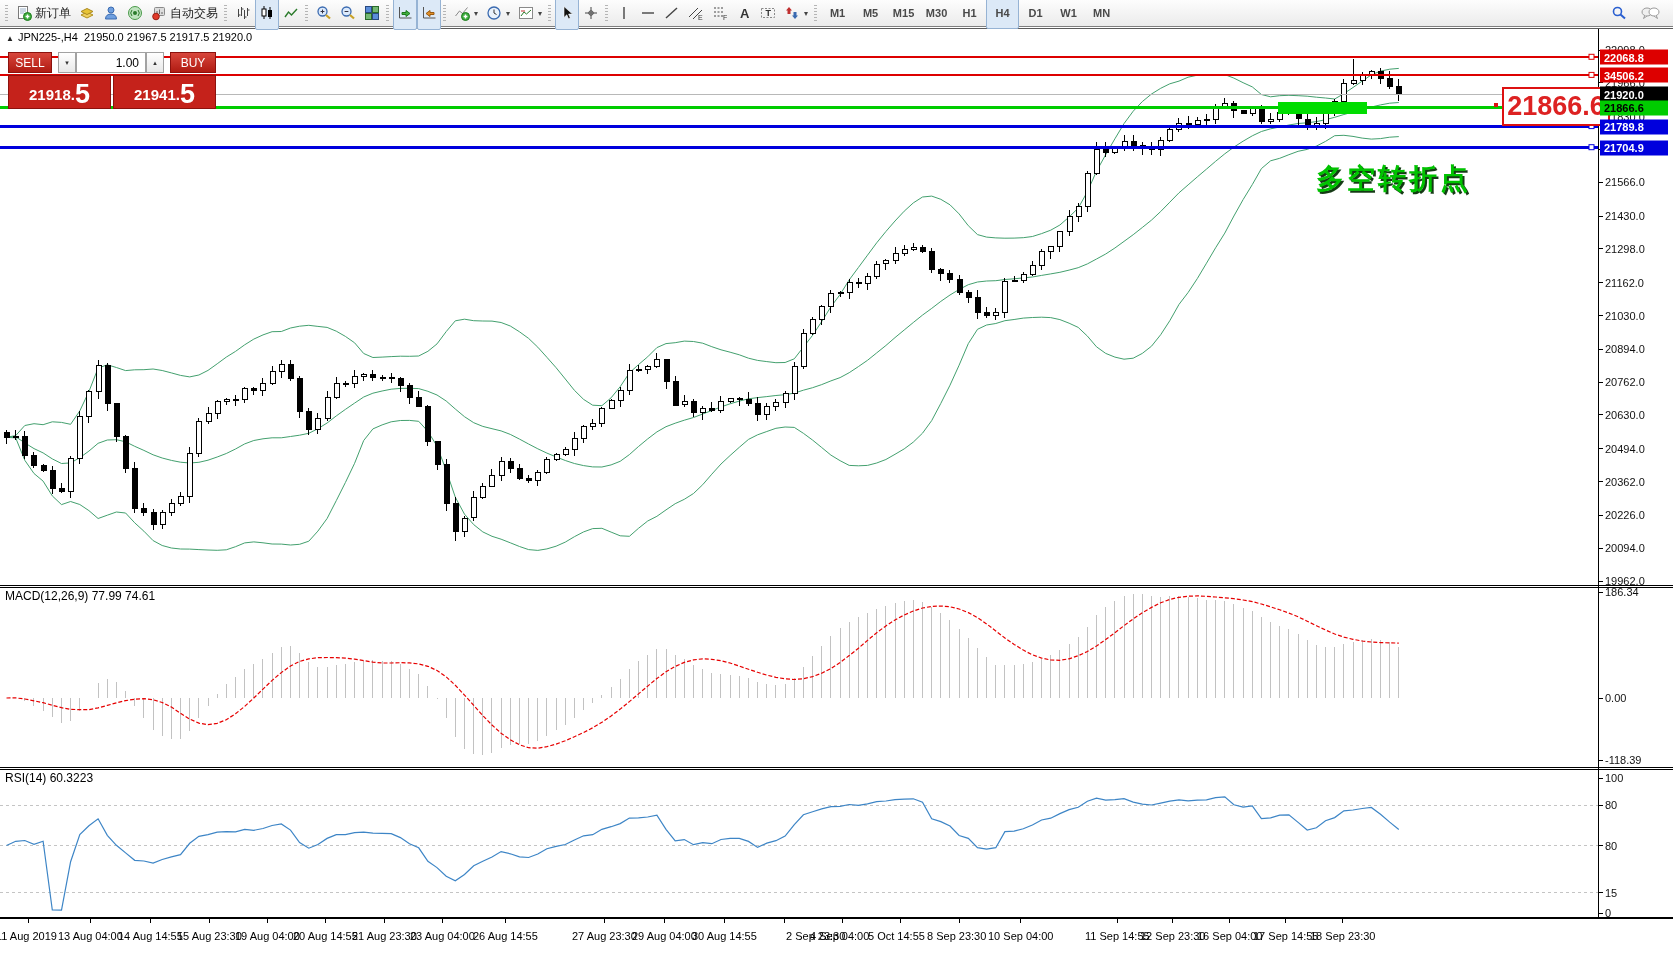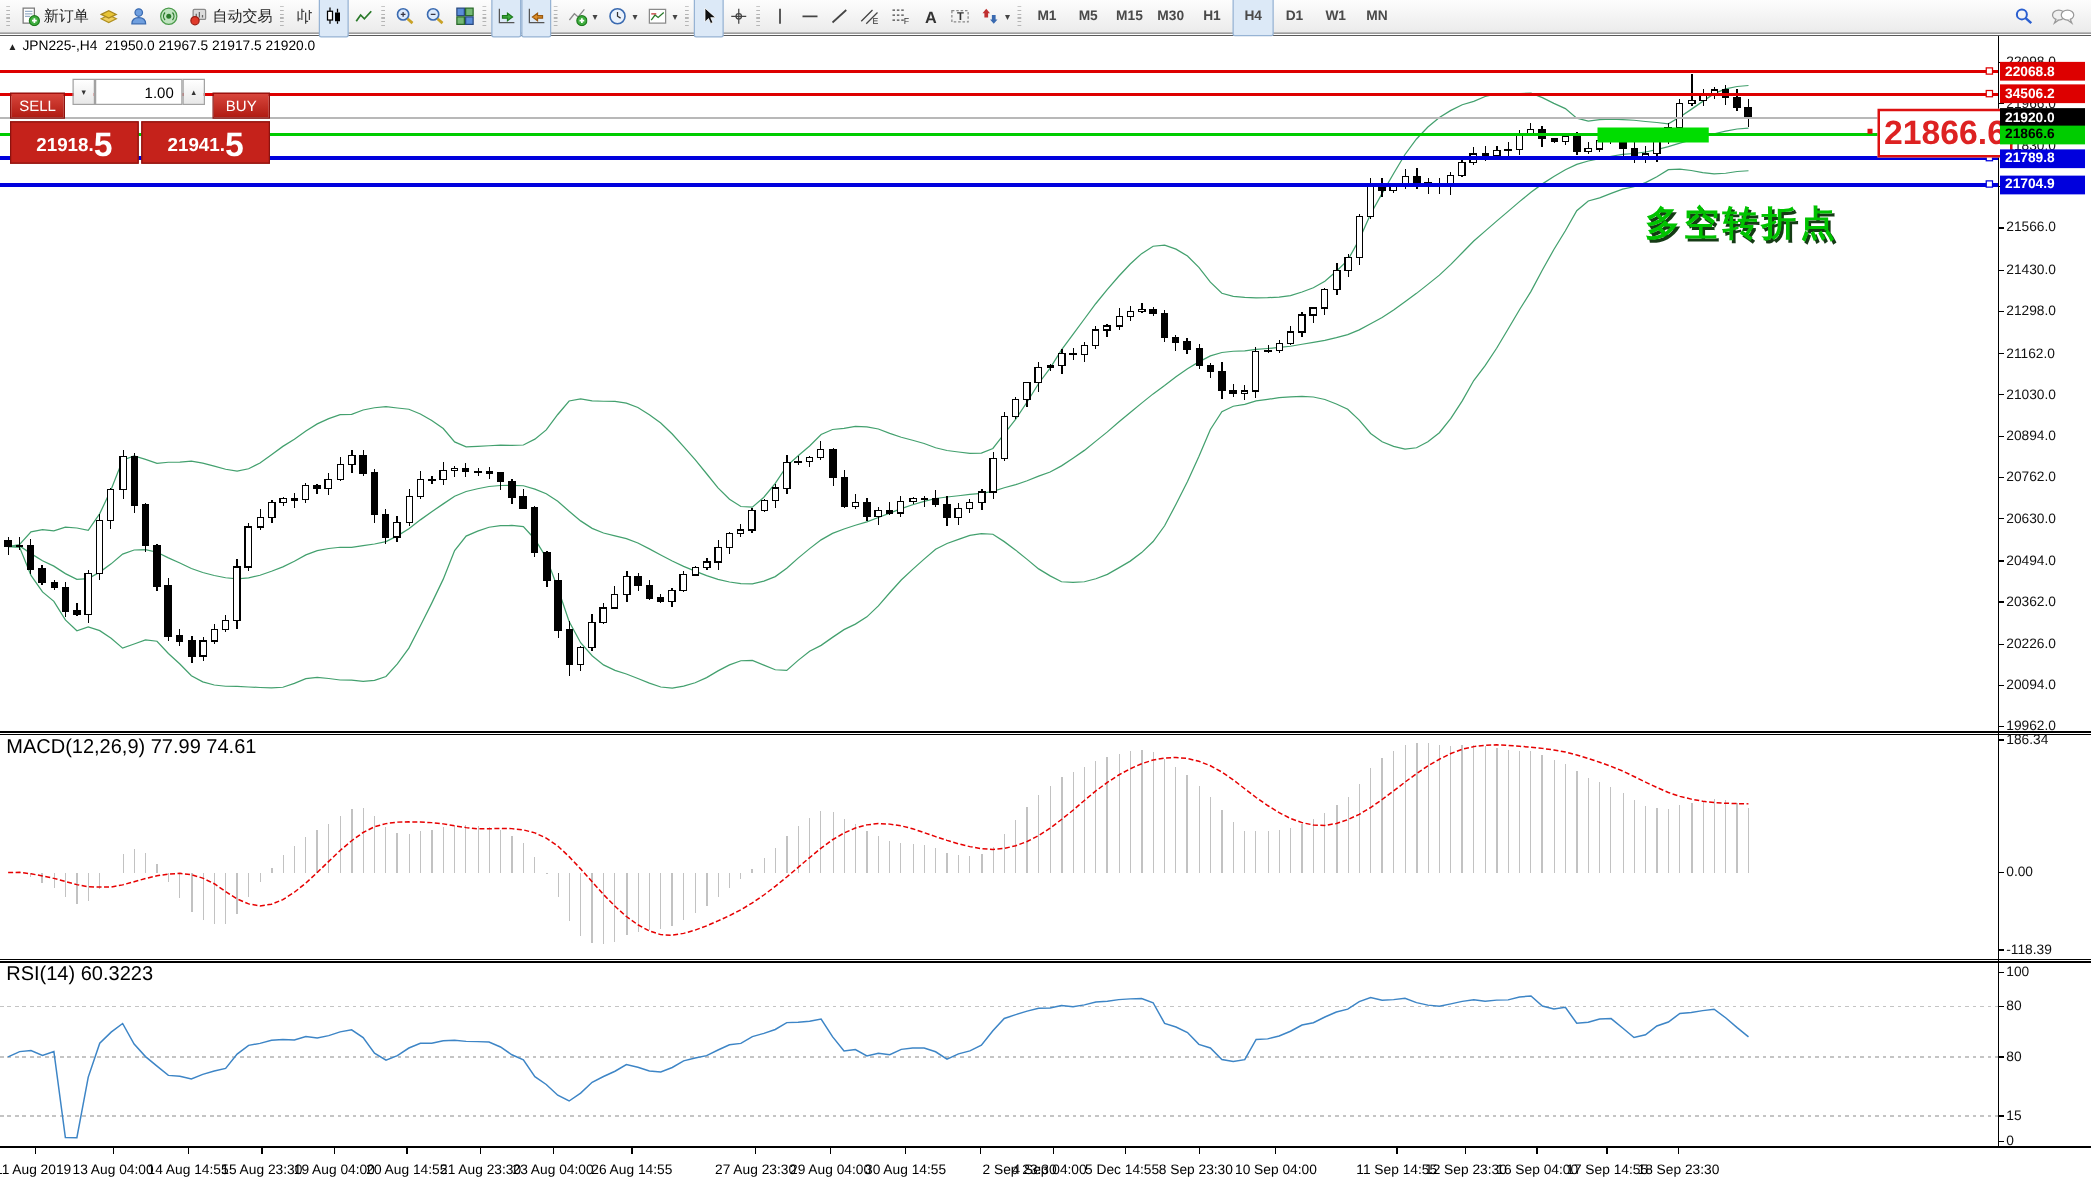--- a/index.html
+++ b/index.html
@@ -19,31 +19,31 @@
   .tf-btn{justify-content:center;min-width:25px;font-weight:bold;font-size:11px;color:#4a4a4a;height:20px;}
   .tb-right{margin-left:auto;display:flex;align-items:center;gap:6px;padding-right:6px;}
   
   #cv{position:absolute;left:0;top:0;z-index:1;}
   .symbol-info{position:absolute;left:6px;top:31px;font-size:11px;color:#000;z-index:3;white-space:nowrap;}
   .symbol-info .tri{font-size:8px;margin-right:4px;color:#222;}
   .axis-label{position:absolute;left:1604px;font-size:11px;color:#111;transform:translateY(-50%);z-index:2;white-space:nowrap;}
   .level-label{position:absolute;left:1600px;width:68px;height:15px;font-size:11px;font-weight:bold;
     display:flex;align-items:center;padding-left:4px;box-sizing:border-box;transform:translateY(-50%);z-index:3;}
   .time-label{position:absolute;top:930px;font-size:11px;color:#000;z-index:2;white-space:nowrap;}
-  .pane-label{position:absolute;font-size:16px;color:#000;z-index:2;white-space:nowrap;}
+  .pane-label{position:absolute;font-size:12px;color:#000;z-index:2;white-space:nowrap;}
   .callout{position:absolute;left:1502px;top:87px;width:104px;height:35px;border:2px solid #dd1111;
     background:#fff;color:#dd2222;font-size:27px;font-weight:600;display:flex;align-items:center;
     justify-content:center;z-index:3;}
   .annotation{position:absolute;left:1316px;top:160px;font-size:28px;font-weight:bold;color:#00c300;
     letter-spacing:3px;text-shadow:2px 2px 0 #153a15;z-index:3;white-space:nowrap;}
   
   .trade-panel{position:absolute;left:8px;top:52px;width:212px;z-index:4;}
   .tp-row{display:flex;align-items:center;}
   .tp-btn{background:linear-gradient(#d8463c,#b01b12);border:1px solid #8c120e;color:#fff;
-    display:flex;align-items:center;justify-content:center;box-sizing:border-box;margin-top:22px;}
+    display:flex;align-items:center;justify-content:center;box-sizing:border-box;}
   .tp-sell{width:44px;height:21px;font-size:12px;margin-right:6px;}
   .tp-buy{width:46px;height:21px;font-size:12px;margin-left:6px;}
   .tp-spin{width:18px;height:21px;background:linear-gradient(#fff,#e8e8e8);border:1px solid #a2a2a2;
     display:flex;align-items:center;justify-content:center;font-size:7px;color:#333;box-sizing:border-box;}
   .tp-vol{width:70px;height:21px;border:1px solid #a2a2a2;box-sizing:border-box;text-align:right;
     padding-right:6px;font-size:12px;font-family:"Liberation Sans",sans-serif;outline:none;}
   .tp-price{width:103px;height:34px;margin-top:2px;background:#c5221b;border:1px solid #8c120e;
     color:#fff;display:flex;align-items:flex-end;justify-content:center;box-sizing:border-box;padding-bottom:1px;}
   .tp-price .small{font-size:15px;font-weight:bold;line-height:24px;}
   .tp-price .big{font-size:27px;font-weight:bold;line-height:26px;}
@@ -912,21 +912,21 @@
 <div class="time-label" style="left: 235px; top: 930px;">19 Aug 04:00</div>
 <div class="time-label" style="left: 293px; top: 930px;">20 Aug 14:55</div>
 <div class="time-label" style="left: 352px; top: 930px;">21 Aug 23:30</div>
 <div class="time-label" style="left: 410px; top: 930px;">23 Aug 04:00</div>
 <div class="time-label" style="left: 473px; top: 930px;">26 Aug 14:55</div>
 <div class="time-label" style="left: 572px; top: 930px;">27 Aug 23:30</div>
 <div class="time-label" style="left: 632px; top: 930px;">29 Aug 04:00</div>
 <div class="time-label" style="left: 692px; top: 930px;">30 Aug 14:55</div>
 <div class="time-label" style="left: 752px; top: 930px; margin-left: 34px;">2 Sep 23:30</div>
 <div class="time-label" style="left: 810px; top: 930px;">4 Sep 04:00</div>
-<div class="time-label" style="left: 868px; top: 930px;">5 Dec 14:55</div>
+<div class="time-label" style="left: 868px; top: 930px;">5 Oct 14:55</div>
 <div class="time-label" style="left: 927px; top: 930px;">8 Sep 23:30</div>
 <div class="time-label" style="left: 988px; top: 930px;">10 Sep 04:00</div>
 <div class="time-label" style="left: 1085px; top: 930px;">11 Sep 14:55</div>
 <div class="time-label" style="left: 1140px; top: 930px;">12 Sep 23:30</div>
 <div class="time-label" style="left: 1197px; top: 930px;">16 Sep 04:00</div>
 <div class="time-label" style="left: 1253px; top: 930px;">17 Sep 14:55</div>
 <div class="time-label" style="left: 1310px; top: 930px;">18 Sep 23:30</div>
 <div class="level-label" style="left: 1600px; top: 57.259px; background: rgb(221, 0, 0); color: rgb(255, 255, 255);">22068.8</div>
 <div class="level-label" style="left: 1600px; top: 75.3567px; background: rgb(221, 0, 0); color: rgb(255, 255, 255);">34506.2</div>
 <div class="level-label" style="left: 1600px; top: 94.25px; background: rgb(0, 0, 0); color: rgb(255, 255, 255);">21920.0</div>

